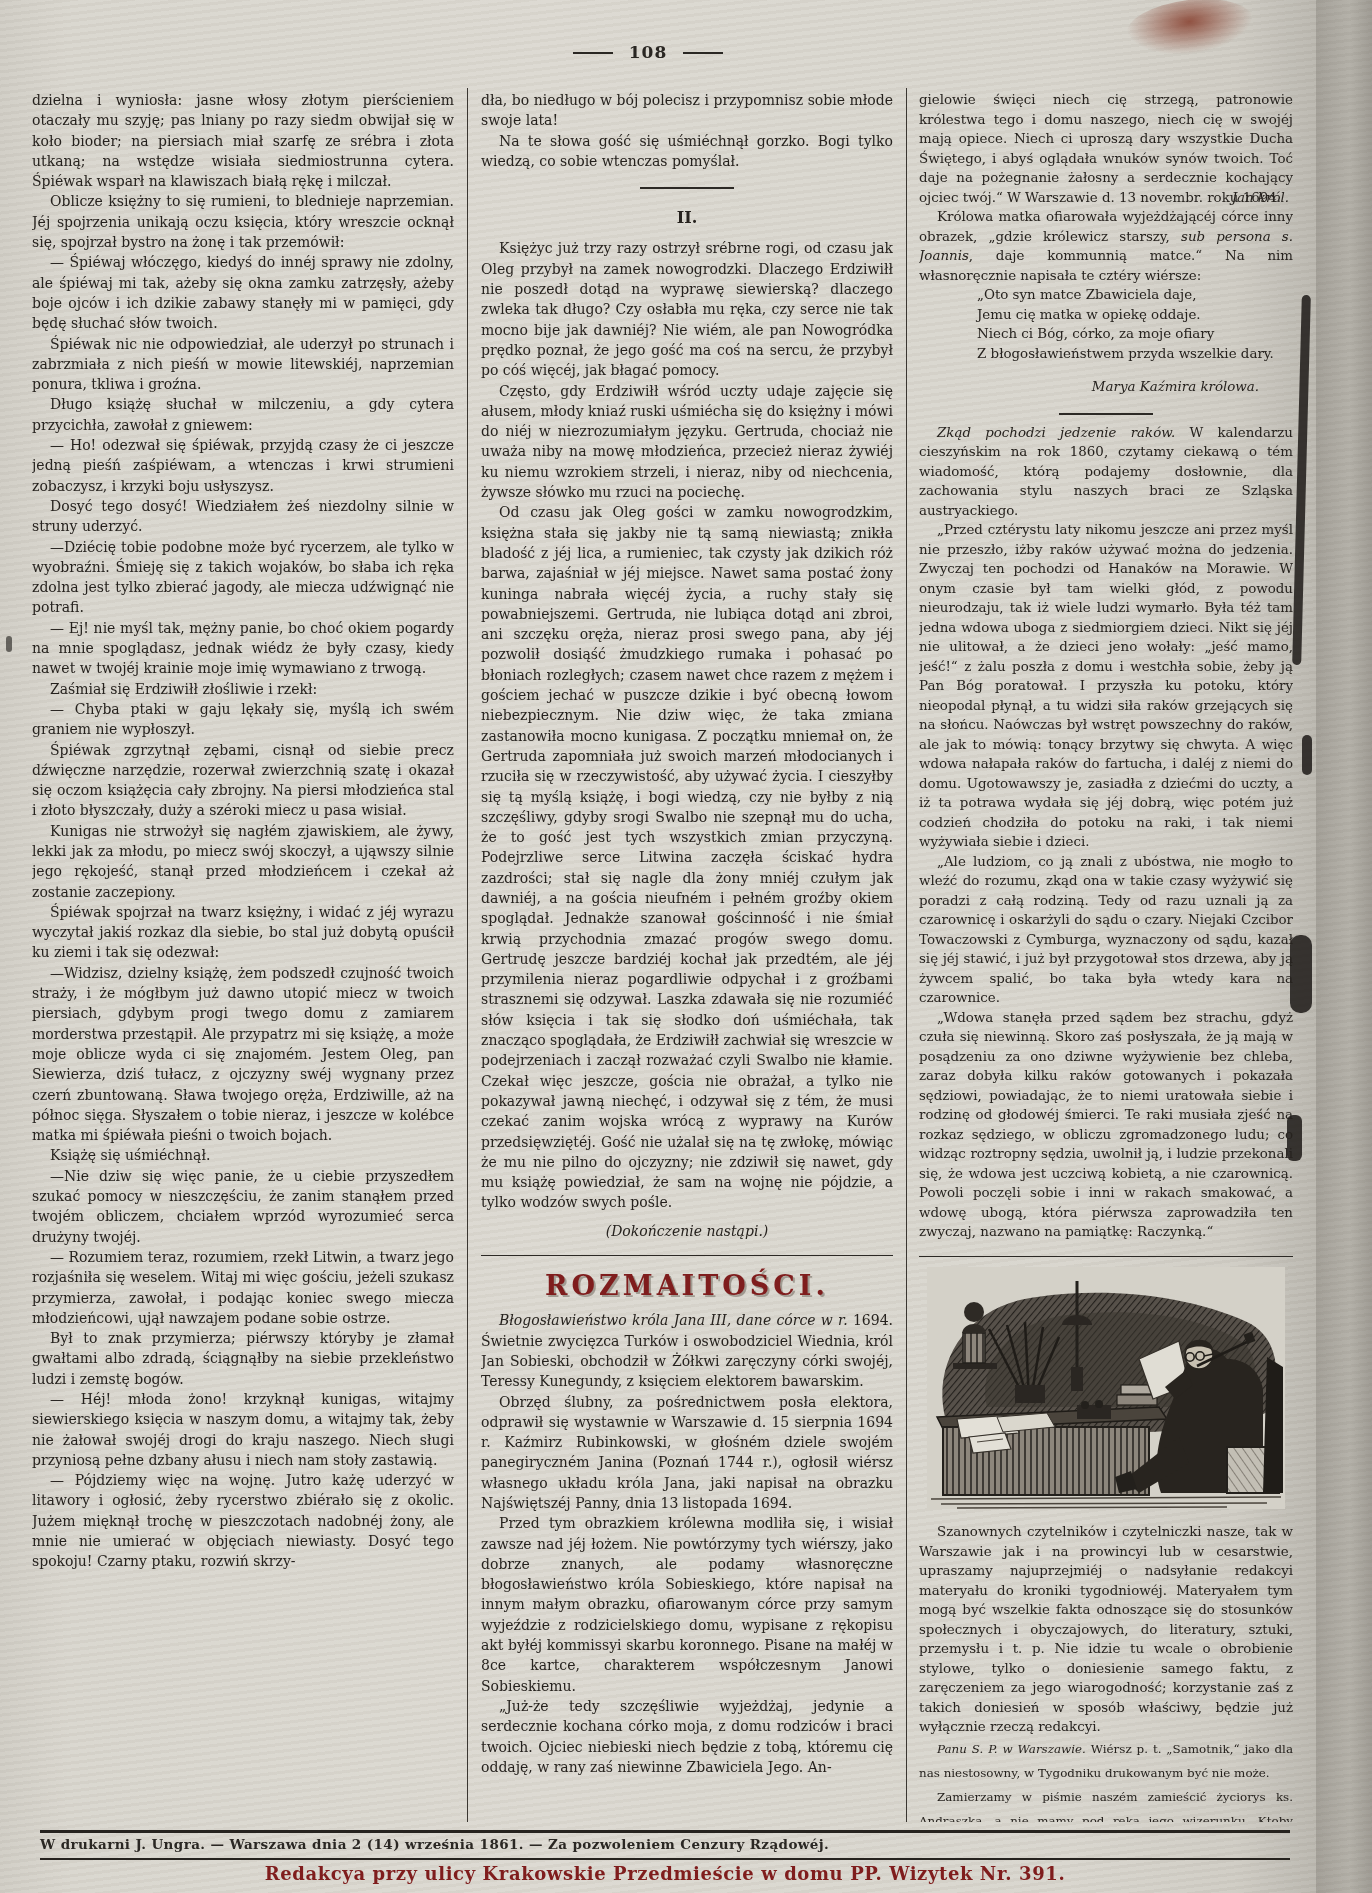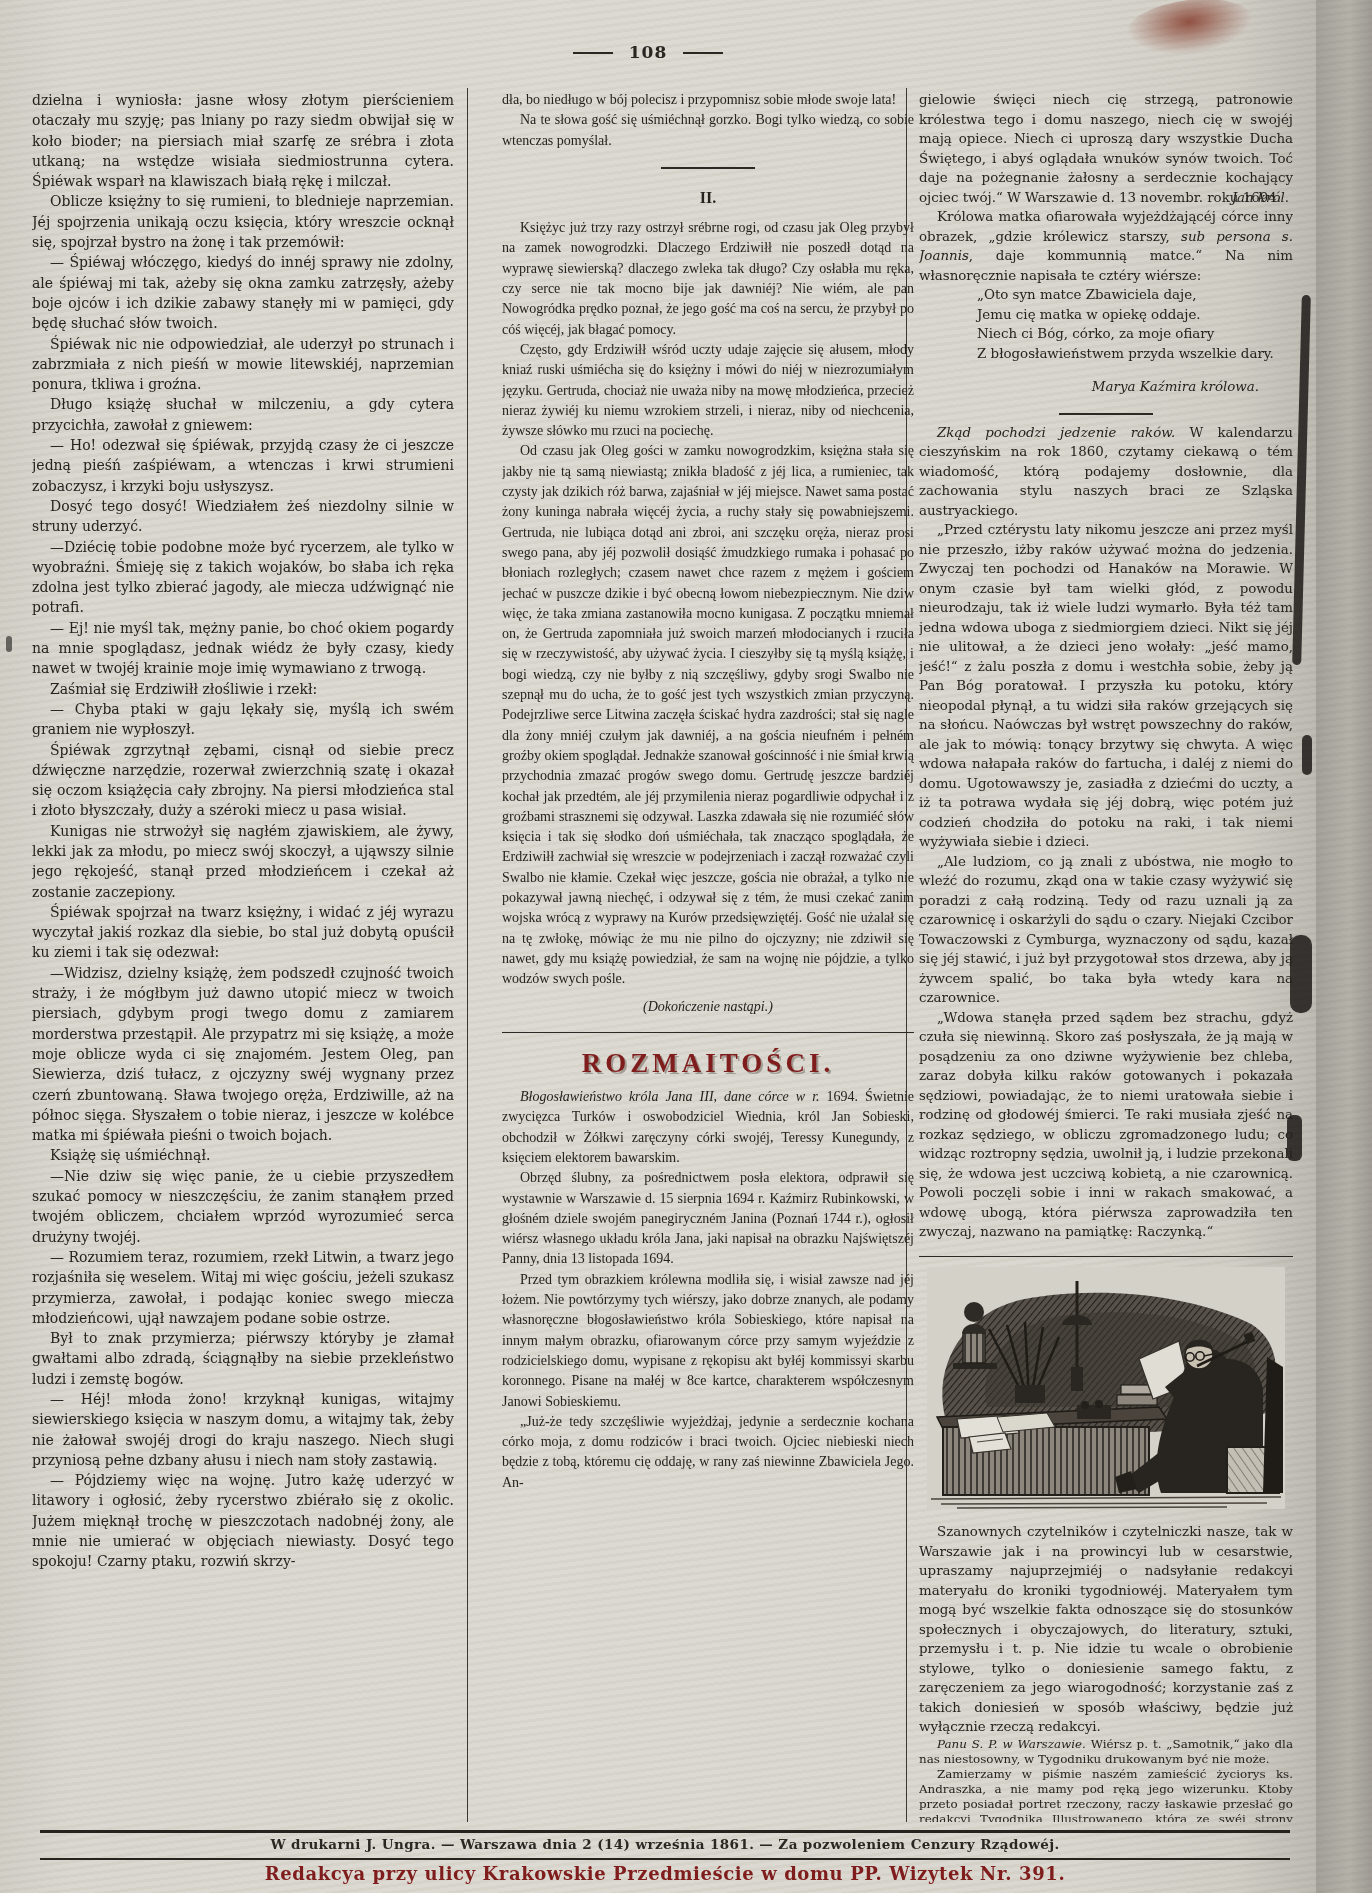--- a/index.html
+++ b/index.html
@@ -19,47 +19,47 @@
     position:absolute;left:32px;width:1232px;top:42px;text-align:center;
     font-size:17px;font-weight:bold;color:#2a2723;letter-spacing:1px;
   }
   .dash{display:inline-block;width:40px;height:2px;background:#2a2723;vertical-align:4px;margin:0 16px;}
   .col{
     position:absolute;top:90px;height:1732px;overflow:hidden;
     text-align:justify;color:#26221e;
     font-size:14px;line-height:20.3px;
   }
   .col1{left:32px;width:422px;}
-  .col2{left:502px;width:412px;font-family:Liberation Serif, serif;}
+  .col2{left:481px;width:412px;}
   .col3{left:919px;width:374px;font-size:13.4px;line-height:19.5px;}
   .vrule{position:absolute;top:88px;height:1734px;width:1px;background:#3a3631;}
   .vr1{left:467px;} .vr2{left:906px;}
   p.para{margin:0;text-indent:18px;}
   p.noind{text-indent:0;}
   .it{font-style:italic;}
   .chap-head{text-align:center;font-weight:bold;font-size:16px;margin:19px 0 10px;text-indent:0;}
   .shortrule{width:94px;border:none;border-top:2px solid #2c2925;margin:16px auto 4px;}
   .fullrule{border:none;border-top:1.5px solid #2c2925;margin:14px 0 10px;}
   .tbc{text-align:center;font-style:italic;margin:8px 0 2px;text-indent:0;}
   .rozm{
     text-align:center;font-weight:bold;font-size:27px;letter-spacing:4px;
     margin:20px 0 14px;text-indent:0;color:#7f1d1d;
     text-shadow:2px 2px 0 rgba(90,82,72,.45);
   }
   .verse{margin-left:58px;text-indent:0;}
   .sigline{text-align:right;font-style:italic;padding-right:20px;margin:0;text-indent:0;}
   .king-sig{margin-top:-19.5px;padding-right:4px;}
   .verse-sig{padding-right:34px;margin-top:14px;}
-  .small{font-size:11.9px;line-height:15px;}
+  .small{font-size:11.9px;line-height:24px;}
   .illus-wrap{margin:6px auto 8px;width:358px;}
   .footer-rule{position:absolute;left:40px;width:1250px;background:#26231f;}
   .fr1{top:1830px;height:3px;}
   .fr2{top:1858px;height:2px;}
   .footer-line1{
-    position:absolute;left:40px;width:1250px;top:1836px;text-align:center;
+    position:absolute;left:40px;width:1250px;top:1836px;text-align:left;
     font-size:13.5px;font-weight:bold;color:#2a2723;letter-spacing:.4px;
   }
   .footer-line2{
     position:absolute;left:40px;width:1250px;top:1863px;text-align:center;
     font-size:18px;font-weight:bold;color:#7f1d1d;letter-spacing:.6px;
   }
   
   .stain-red{
     position:absolute;left:1126px;top:0px;width:128px;height:54px;border-radius:50%;
     background:radial-gradient(ellipse at 50% 40%,rgba(128,50,32,.8),rgba(128,50,32,0) 70%);

